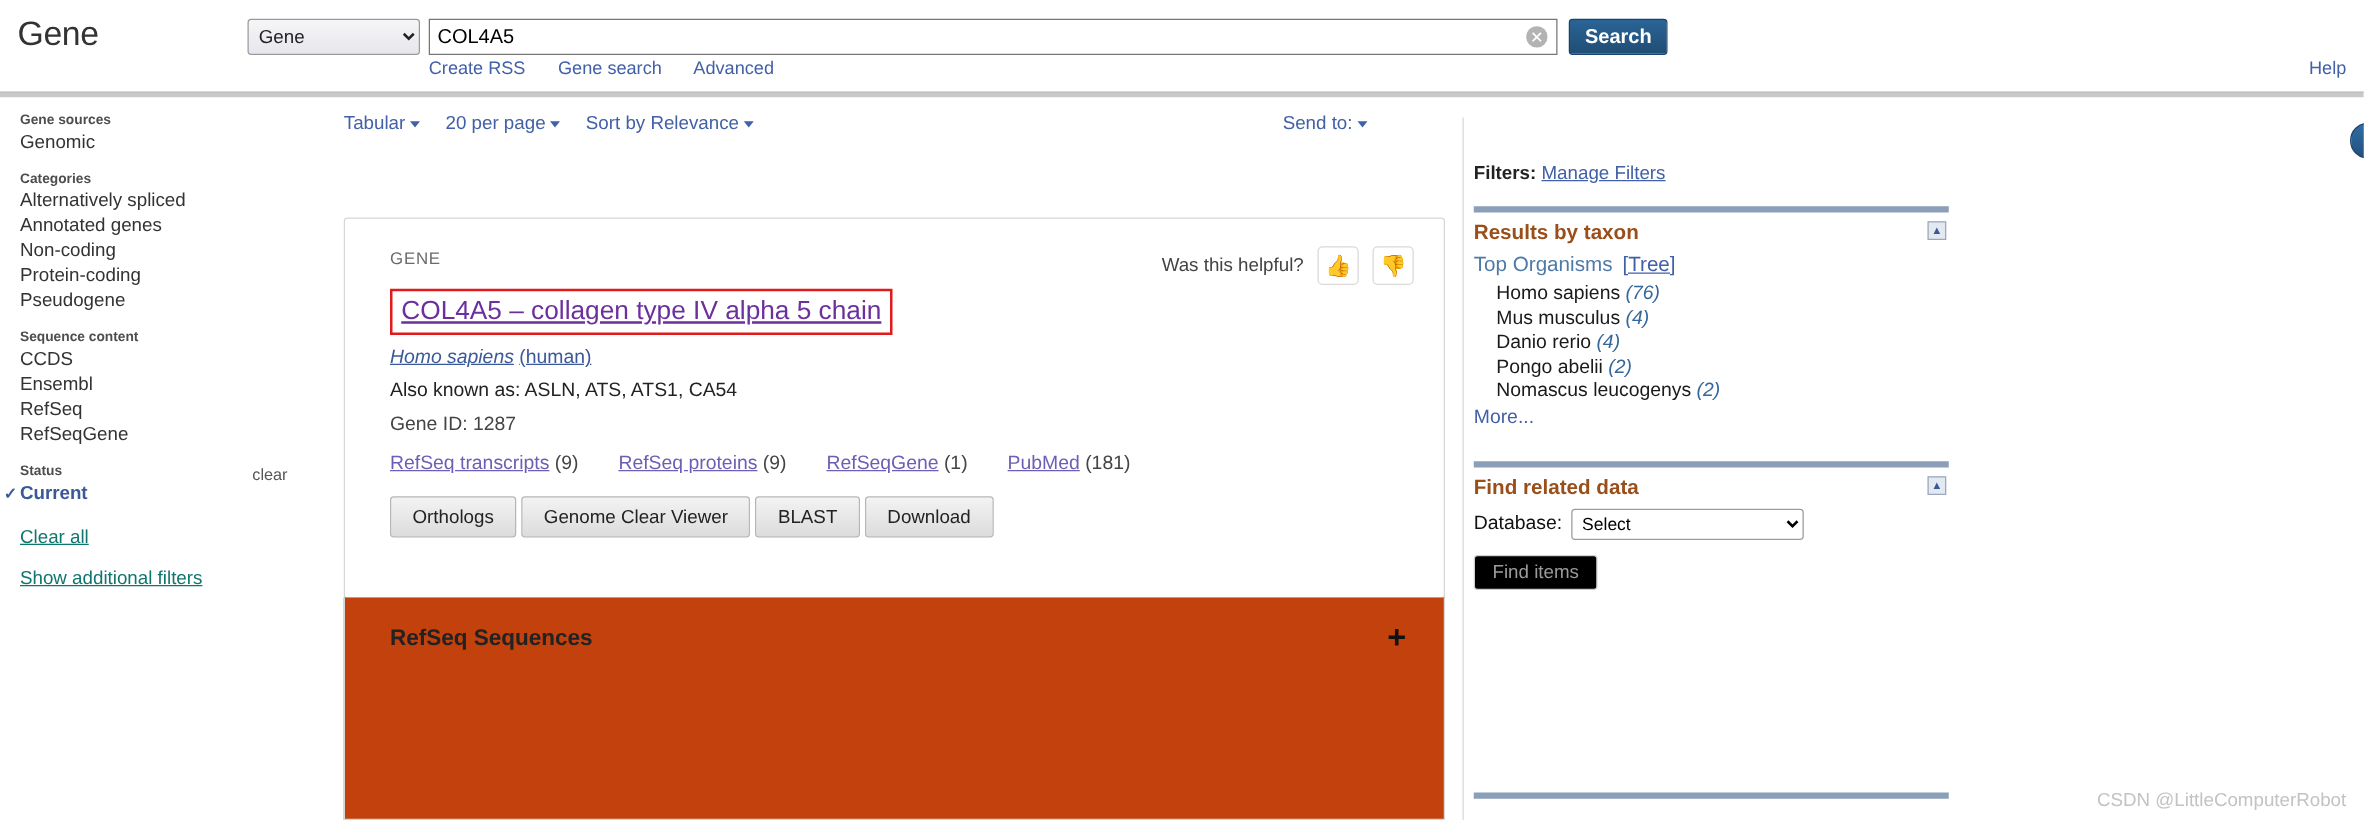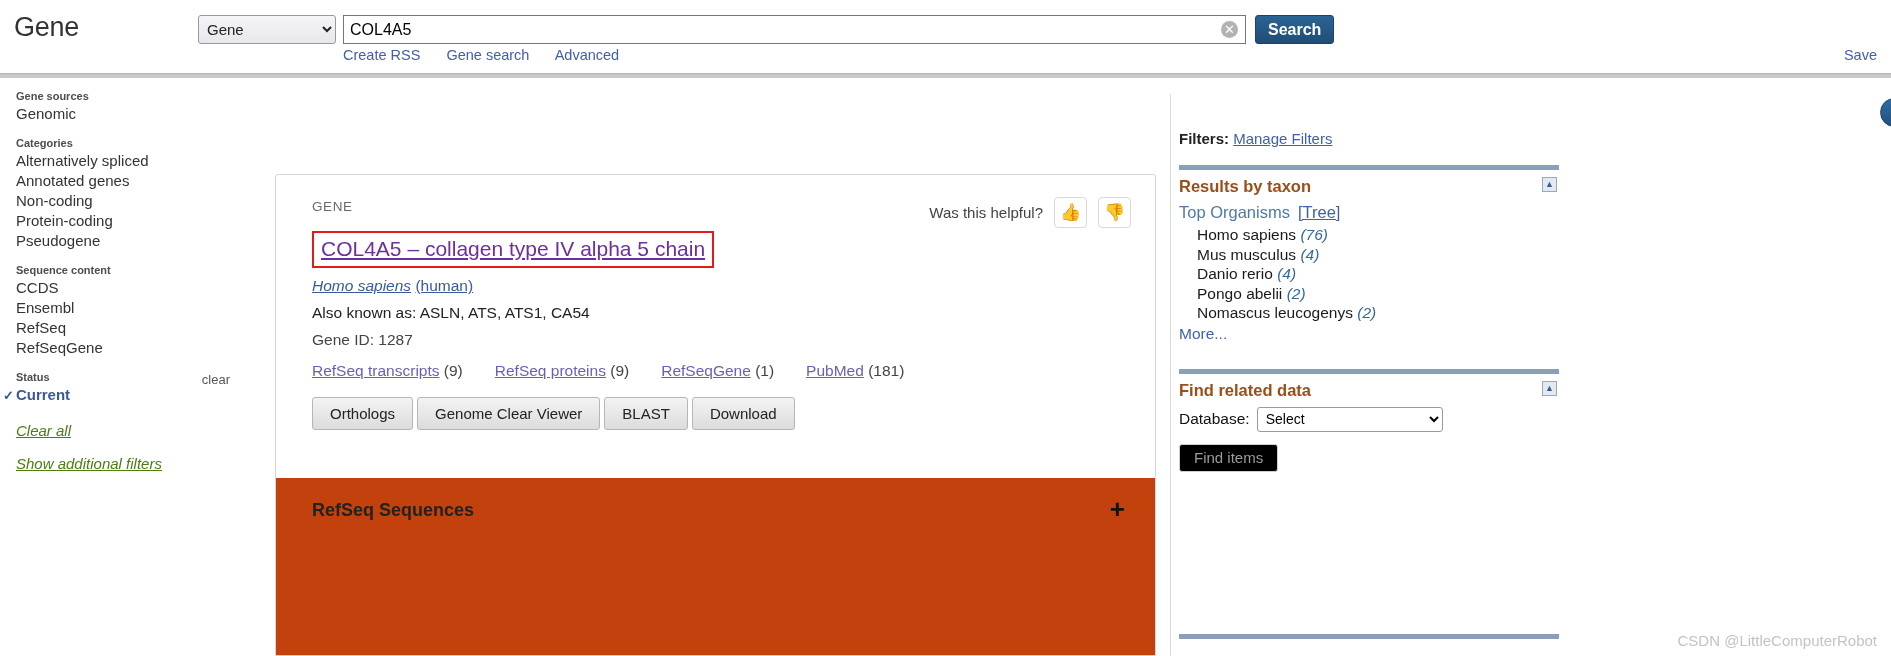--- a/index.html
+++ b/index.html
@@ -158,25 +158,24 @@
   .clear-link {
     position: absolute;
     right: 16px; top: 1px;
     font-size: 13px;
     color: #555;
     cursor: pointer;
   }
   .side-link {
     display: block;
     font-size: 15px;
-    color: #4d7c0f;
+    color: #0f766e;
     text-decoration: underline;
     margin-top: 16px;
     cursor: pointer;
-    font-style: italic;
   }
 
   
   #center {
     position: absolute;
     left: 262px; top: 0;
     width: 908px;
     height: 578px;
   }
   #display-bar {
@@ -481,21 +480,21 @@
 
     <button id="search-button">Search</button>
   </div>
 
   <div id="search-sublinks">
     <a>Create RSS</a>
     <a>Gene search</a>
     <a>Advanced</a>
   </div>
 
-  <a id="help-link">Save</a>
+  <a id="help-link">Help</a>
 </div>
 
 <div id="gray-bar"></div>
 
 <div id="page">
 
   <div id="left-sidebar">
 
     <div class="filter-group">
       <div class="filter-head">Gene sources</div>
@@ -526,20 +525,26 @@
         <span class="tick">✓</span><span>Current</span>
       </div>
     </div>
 
     <a class="side-link">Clear all</a>
     <a class="side-link">Show additional filters</a>
   </div>
 
   <div id="center">
 
+    <div id="display-bar">
+      <a class="disp-opt"><span>Tabular</span><span class="caret-down"></span></a>
+      <a class="disp-opt"><span>20 per page</span><span class="caret-down"></span></a>
+      <a class="disp-opt"><span>Sort by Relevance</span><span class="caret-down"></span></a>
+      <a id="send-to"><span>Send to:</span><span class="caret-down"></span></a>
+    </div>
 
     <div id="result-card">
       <div id="gene-kicker">GENE</div>
 
       <div id="helpful-block">
         <span id="helpful-label">Was this helpful?</span>
         <span class="vote-btn">👍</span>
         <span class="vote-btn">👎</span>
       </div>
 

